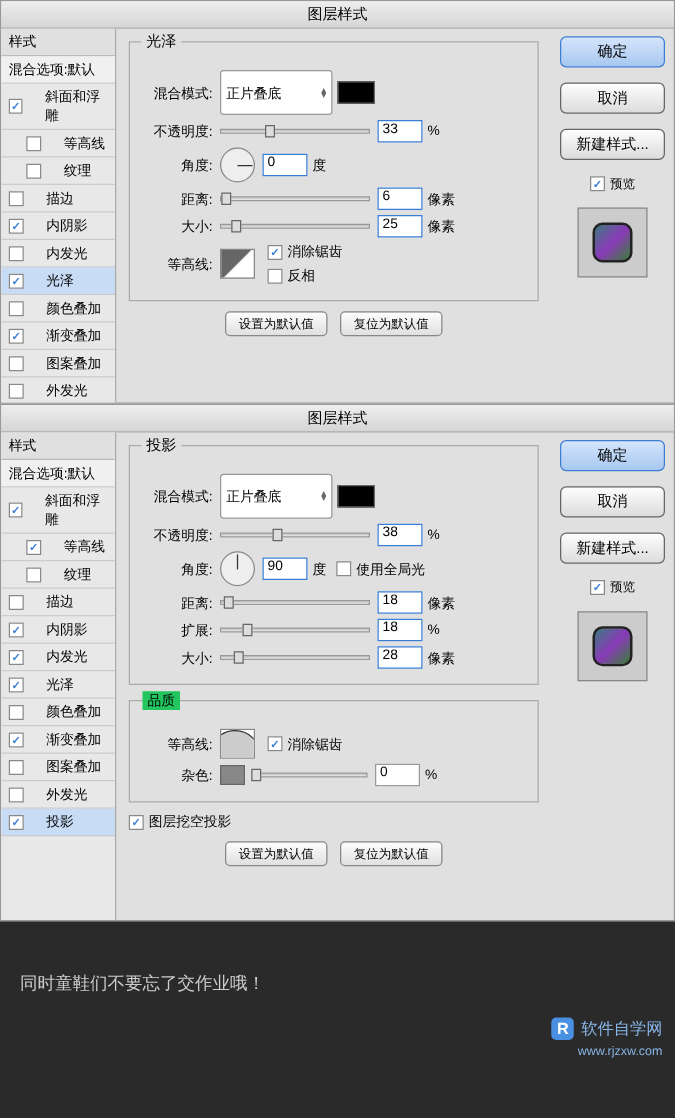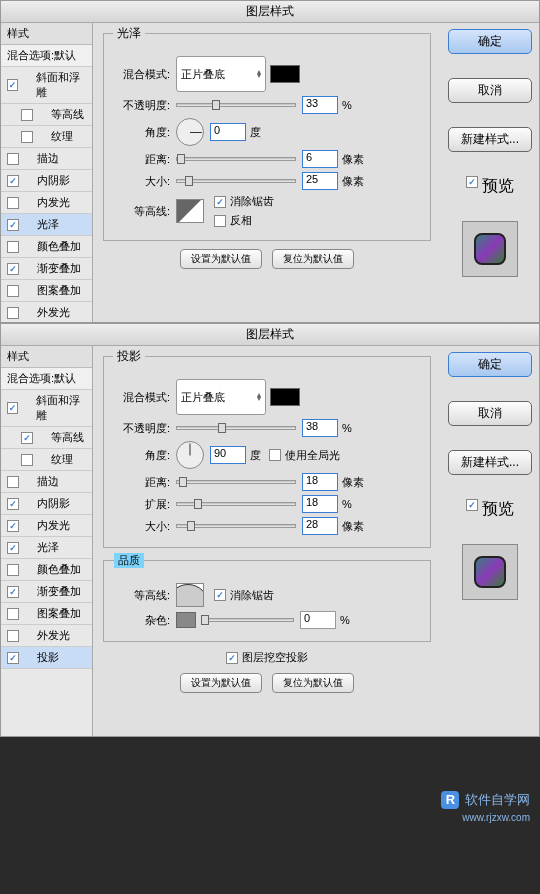--- a/index.html
+++ b/index.html
@@ -11,45 +11,45 @@
 .sidebar-header { background: #e0e0e0; padding: 3px 6px; font-size: 11px; border-bottom: 1px solid #bbb; }
 .blend-opts { padding: 3px 6px; font-size: 11px; border-bottom: 1px solid #ccc; background: #f0f0f0; }
 .style-item { padding: 3px 6px; font-size: 11px; border-bottom: 1px solid #ccc; display: flex; align-items: center; gap: 18px; }
 .style-item.selected { background: #c8dcf5; }
 .style-item.indent { padding-left: 20px; }
 .cb { width: 12px; height: 12px; border: 1px solid #888; background: #fff; display: inline-flex; align-items: center; justify-content: center; font-size: 9px; color: #3a7dd4; }
 .cb.checked::before { content: "✓"; font-weight: bold; }
 .main { flex: 1; padding: 6px 10px; position: relative; overflow: hidden; }
 .panel-title { position: absolute; top: 2px; left: 20px; font-size: 12px; background: #e0e0e0; padding: 0 4px; z-index: 2; }
 .fieldset { border: 1px solid #aaa; padding: 18px 10px 8px 10px; margin-top: 4px; position: relative; }
-.fieldset-legend { position: absolute; top: -8px; left: 10px; background: #7dd3fc; padding: 0 4px; font-size: 11px; }
+.fieldset-legend { position: absolute; top: -8px; left: 10px; background: #22c55e; padding: 0 4px; font-size: 11px; }
 .row { display: flex; align-items: center; margin: 4px 0; font-size: 11px; }
 .row-label { width: 56px; text-align: right; margin-right: 6px; }
 .dropdown { width: 90px; height: 36px; background: #fff; border: 1px solid #999; border-radius: 3px; font-size: 11px; padding: 0 4px; display: flex; align-items: center; justify-content: space-between; }
 .dropdown .arrows { font-size: 8px; color: #666; line-height: 4px; }
 .color-box { width: 30px; height: 18px; background: #000; border: 1px solid #666; margin-left: 4px; }
 .slider { width: 120px; height: 4px; background: linear-gradient(#bbb,#eee); border: 1px solid #999; position: relative; margin-right: 6px; }
 .slider .handle { position: absolute; width: 8px; height: 10px; background: #ddd; border: 1px solid #666; top: -4px; transform: translateX(-50%); }
 .num-input { width: 36px; height: 18px; border: 1px solid #3a7dd4; background: #fff; font-size: 11px; padding: 0 3px; text-align: left; }
 .num-input.plain { border-color: #999; }
 .unit { margin-left: 4px; }
 .angle-dial { width: 28px; height: 28px; border: 1px solid #888; border-radius: 50%; background: #eee; position: relative; margin-right: 6px; }
 .angle-dial::after { content: ""; position: absolute; width: 12px; height: 1px; background: #333; top: 50%; left: 50%; transform-origin: left; }
 .angle-dial.a0::after { transform: rotate(0deg); }
 .angle-dial.a90::after { transform: rotate(-90deg); }
 .contour-box { width: 28px; height: 24px; border: 1px solid #888; background: linear-gradient(135deg, #666 0%, #666 48%, #fff 52%, #fff 100%); margin-right: 10px; }
 .contour-curve { width: 28px; height: 24px; border: 1px solid #888; background: #fff; position: relative; overflow: hidden; margin-right: 10px; }
 .contour-curve::before { content: ""; position: absolute; width: 40px; height: 40px; border: 1px solid #333; border-radius: 50%; bottom: -20px; left: -10px; background: #ccc; }
 .checkbox-label { display: flex; align-items: center; gap: 4px; font-size: 11px; }
 .btn-row { display: flex; gap: 10px; justify-content: center; margin-top: 8px; }
 .ps-btn { padding: 2px 10px; font-size: 10px; border: 1px solid #888; border-radius: 4px; background: linear-gradient(#fdfdfd,#e0e0e0); }
-.right-panel { width: 98px; padding: 6px; display: flex; flex-direction: column; gap: 24px; align-items: center; }
+.right-panel { width: 98px; padding: 6px; display: flex; flex-direction: column; gap: 12px; align-items: center; }
 .action-btn { width: 84px; padding: 3px 0; font-size: 12px; border: 1px solid #666; border-radius: 5px; background: linear-gradient(#fdfdfd,#dcdcdc); text-align: center; }
 .action-btn.primary { background: linear-gradient(#d4e4fb,#a8c8f0); border-color: #3a7dd4; }
-.preview-cb { display: flex; gap: 4px; font-size: 16px; }
+.preview-cb { display: flex; align-items: center; gap: 4px; font-size: 10px; }
 .preview-img { width: 56px; height: 56px; background: #ccc; border: 1px solid #888; display: flex; align-items: center; justify-content: center; }
 .preview-shape { width: 32px; height: 32px; border-radius: 8px; background: linear-gradient(135deg, #3a7d7d, #8a3ab8, #3a7d3a); border: 2px solid #222; }
 .noise-box { width: 20px; height: 16px; background: #888; border: 1px solid #666; margin-right: 8px; }
 .footer-text { color: #ccc; padding: 16px; font-size: 14px; line-height: 1.6; }
 .watermark { text-align: right; padding: 0 10px 10px; color: #89b6e8; font-size: 13px; }
 .watermark .logo { display: inline-block; width: 18px; height: 18px; background: #4a90e2; color: #fff; border-radius: 4px; text-align: center; line-height: 18px; font-weight: bold; margin-right: 2px; }
 </style>
 </head>
 <body>
 
@@ -308,21 +308,21 @@
         <div class="row">
           <div class="row-label">杂色:</div>
           <div class="noise-box"></div>
           <div class="slider" style="width:90px">
               <div class="handle" style="left:0%"></div>
             </div>
           <div class="num-input plain">0</div>
           <span class="unit">%</span>
         </div>
       </div>
-      <div class="row" style="justify-content:center;margin-top:8px">
+      <div class="row" style="justify-content:flex-start;margin-top:8px">
         <div class="checkbox-label">
             <span class="cb checked"></span>
             <span>图层挖空投影</span>
           </div>
       </div>
       <div class="btn-row">
         <div class="ps-btn">设置为默认值</div>
         <div class="ps-btn">复位为默认值</div>
       </div>
     </div>
@@ -336,18 +336,19 @@
         </div>
       <div class="preview-img">
           <div class="preview-shape"></div>
         </div>
     </div>
   </div>
 </div>
 
 <div class="footer-text">
   <br>
+  <p>同时童鞋们不要忘了交作业哦！</p>
 </div>
 <div class="watermark">
   <span class="logo">R</span>
   <span>软件自学网</span><br>
   <span style="font-size:10px">www.rjzxw.com</span>
 </div>
 
 </body></html>

